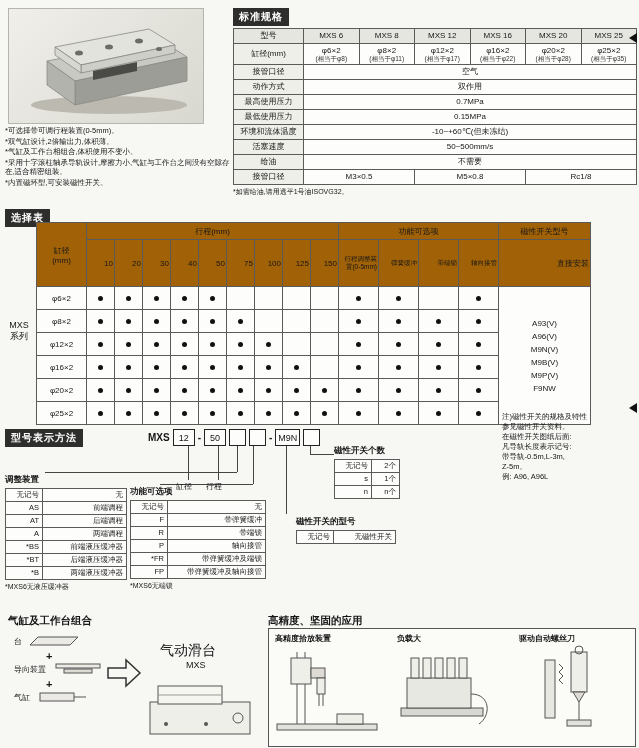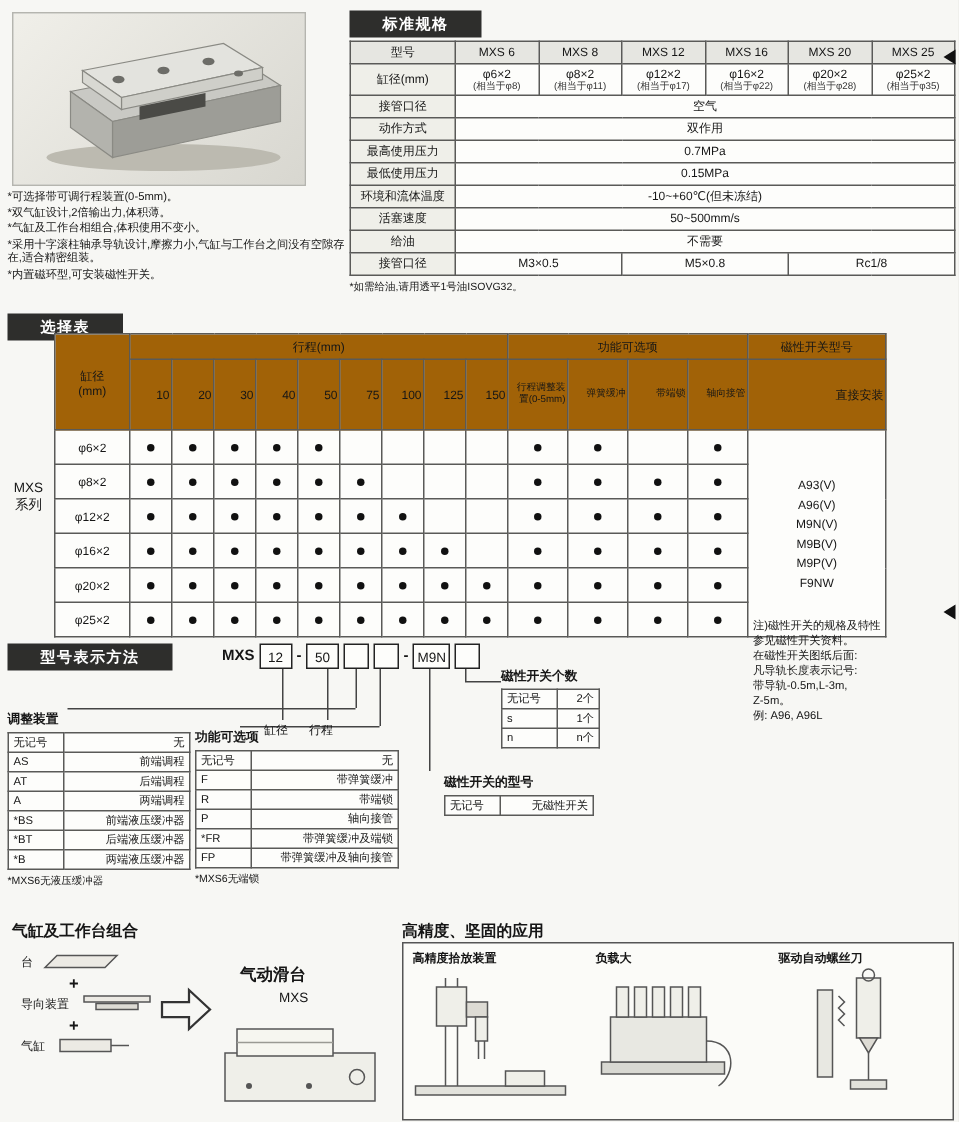--- a/index.html
+++ b/index.html
@@ -1,19 +1,19 @@
 <!DOCTYPE html>
 <html><head>
 <meta charset="utf-8">
 <style>
   html,body{margin:0;padding:0;}
   body{background:#d9d9d5;font-family:"Liberation Sans","DejaVu Sans",sans-serif;color:#161616;}
   .page{position:relative;width:639px;height:748px;background:#f7f7f4;overflow:hidden;}
   .abs{position:absolute;}
-  .sec-title{background:#2e2e2c;color:#fff;font-size:10px;font-weight:bold;padding:2px 22px;letter-spacing:1px;display:inline-block;}
+  .sec-title{background:#2e2e2c;color:#fff;font-size:10px;font-weight:bold;padding:2px 6px;letter-spacing:1px;display:inline-block;}
   .preline{white-space:pre-line;}
   .bold-head{font-size:10.5px;font-weight:bold;}
 
   table.grid{border-collapse:collapse;table-layout:fixed;background:#fdfdfb;}
   table.grid th,table.grid td{border:1px solid #5a5a58;font-weight:normal;padding:0 1px;text-align:center;vertical-align:middle;}
 
   
   .photo{left:8px;top:8px;width:194px;height:114px;border:1px solid #b5b5af;background:linear-gradient(135deg,#f0efe9,#d8d7d0);}
   
   .features{left:5px;top:126px;width:226px;font-size:7.5px;line-height:9.6px;}
@@ -47,21 +47,21 @@
   .model-title{left:5px;top:429px;}
   .code-row{left:148px;top:429px;display:flex;align-items:center;gap:3px;font-size:10px;font-weight:bold;}
   .code-box{border:1px solid #222;min-width:16px;height:15px;display:flex;align-items:center;justify-content:center;font-size:9px;font-weight:normal;padding:0 2px;background:#fdfdfb;}
   .code-box.empty{min-width:11px;width:11px;}
   .line-v{border-left:1px solid #444;width:0;}
   .line-h{border-top:1px solid #444;height:0;}
   .small-lbl{font-size:8px;}
 
   .mini{border-collapse:collapse;font-size:7.5px;background:#fdfdfb;}
   .mini td{border:1px solid #5a5a58;padding:1px 3px;text-align:right;height:10px;line-height:1.1;}
-  .mini td:first-child{text-align:left;width:30px;}
+  .mini td:first-child{text-align:right;width:30px;}
   .mini-title{font-size:8.5px;font-weight:bold;margin-bottom:2px;}
   .mini-note{font-size:7px;margin-top:2px;}
   .model-note{left:502px;top:412px;width:134px;font-size:7.5px;line-height:10px;}
 
   
   .combo-head{left:8px;top:614px;}
   .apps-head{left:268px;top:614px;}
   .combo-item{display:flex;align-items:center;gap:4px;font-size:8px;}
   .plus{font-size:11px;font-weight:bold;}
   .apps-panel{left:268px;top:628px;width:366px;height:117px;border:1px solid #555;background:#fbfbf8;}
@@ -507,21 +507,21 @@
         <line x1="40" y1="7" x2="52" y2="7" stroke="#555"></line>
       </svg>
   </div>
 
   <div class="abs" style="left:106px;top:656px">
     <svg width="36" height="34" viewBox="0 0 36 34">
         <path d="M2 12 L20 12 L20 4 L34 17 L20 30 L20 22 L2 22 Z" fill="none" stroke="#333" stroke-width="1.5"></path>
       </svg>
   </div>
 
-  <div class="abs" style="left:160px;top:642px;font-size:11px;font-weight:bold">气动滑台</div>
+  <div class="abs" style="left:160px;top:642px;font-size:14px;font-weight:normal">气动滑台</div>
   <div class="abs" style="left:186px;top:660px;font-size:9px">MXS</div>
   <div class="abs" style="left:146px;top:676px">
     <svg width="110" height="64" viewBox="0 0 110 64">
       <rect x="4" y="26" width="100" height="32" fill="#efefe9" stroke="#555"></rect>
       <rect x="12" y="10" width="64" height="18" fill="#f6f6f0" stroke="#555"></rect>
       <line x1="12" y1="19" x2="76" y2="19" stroke="#9a9a94"></line>
       <circle cx="92" cy="42" r="5" fill="none" stroke="#555"></circle>
       <circle cx="20" cy="48" r="2" fill="#555"></circle>
       <circle cx="60" cy="48" r="2" fill="#555"></circle>
     </svg>

